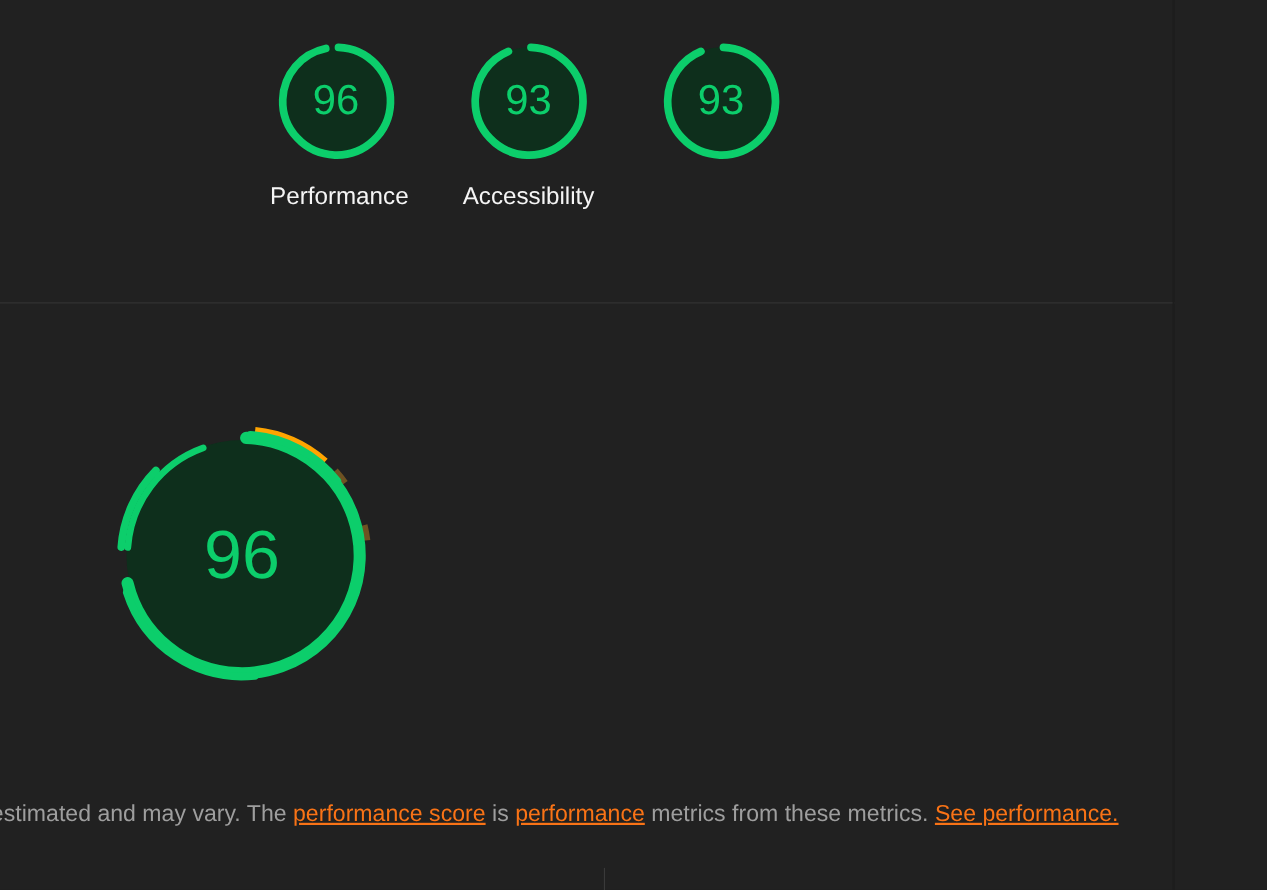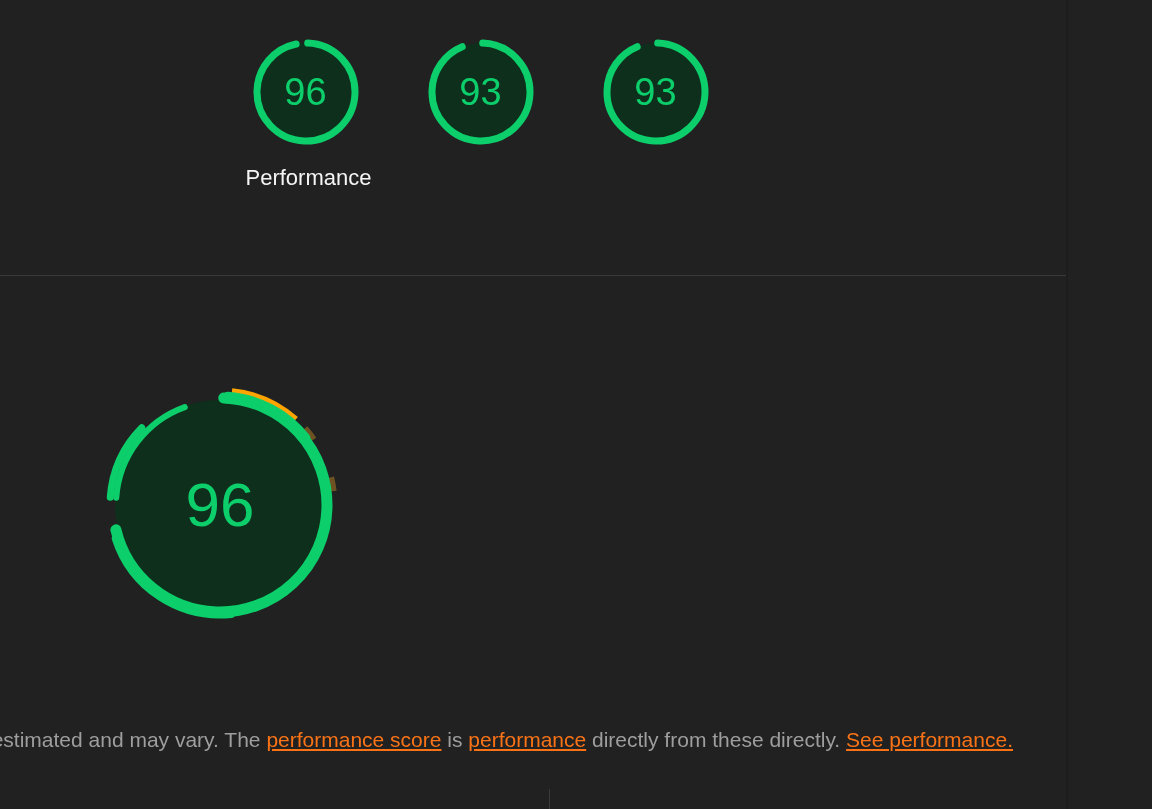--- a/index.html
+++ b/index.html
@@ -172,20 +172,21 @@
       </div>
 
       <div class="gauge-cell">
         <div class="gauge-ring">
           <svg width="128" height="128" viewBox="0 0 128 128">
             <circle cx="64" cy="64" r="49" fill="#0e2f1c"></circle>
             <circle cx="64" cy="64" r="49" fill="none" stroke="#0cce6b" stroke-width="7" stroke-linecap="round" stroke-dasharray="286.4 307.9" transform="rotate(-88 64 64)"></circle>
           </svg>
           <div class="gauge-value">93</div>
         </div>
+        <div class="gauge-label">Accessibility</div>
       </div>
 
       <div class="gauge-cell">
         <div class="gauge-ring">
           <svg width="128" height="128" viewBox="0 0 128 128">
             <circle cx="64" cy="64" r="49" fill="#0e2f1c"></circle>
             <circle cx="64" cy="64" r="49" fill="none" stroke="#0cce6b" stroke-width="7" stroke-linecap="round" stroke-dasharray="286.4 307.9" transform="rotate(-88 64 64)"></circle>
           </svg>
           <div class="gauge-value">93</div>
         </div>
@@ -215,18 +216,18 @@
       </svg>
       <div class="big-gauge-value">96</div>
     </div>
 
     <div class="v-divider"></div>
 
   </div>
 
   <div class="disclaimer">
     <span>Values are estimated and may vary. The</span>
-    <a href="#">performance score</a><span> is </span><a href="#">performance</a><span> directly from these directly. </span><a href="#">See performance.</a>
+    <a href="#">performance score</a><span> is </span><a href="#">performance</a><span> metrics from these metrics. </span><a href="#">See performance.</a>
   </div>
 
   <div class="scroll-gutter"></div>
 
 </div>
 
 </body></html>

